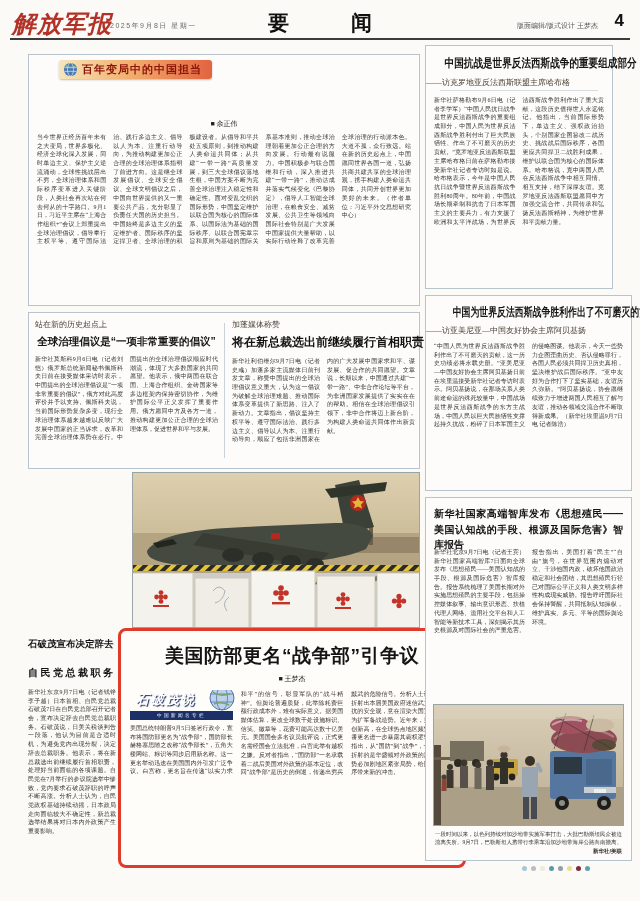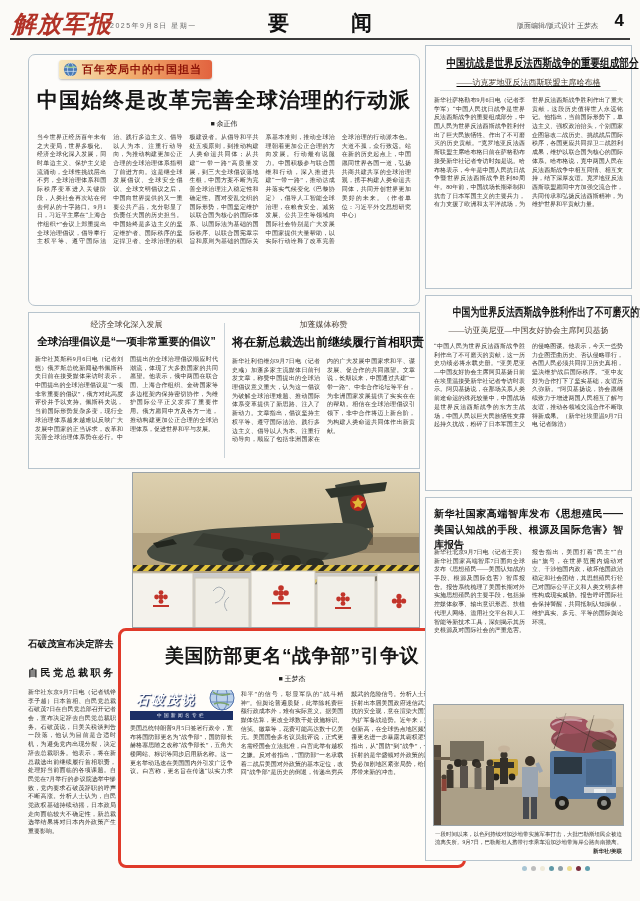--- a/index.html
+++ b/index.html
@@ -1,21 +1,21 @@
 <!DOCTYPE html>
 <html><head>
 <meta charset="utf-8">
 <style>
   html,body{margin:0;padding:0;background:#e9e7e2;}
   .page{position:relative;width:640px;height:901px;background:#fbfaf7;overflow:hidden;
         font-family:"Liberation Sans","DejaVu Sans",sans-serif;}
   .abs{position:absolute;box-sizing:border-box;}
   .box{position:absolute;box-sizing:border-box;border:1px solid #b7c4cd;background:#fdfcfa;}
   .hl{font-weight:bold;color:#141414;font-family:"Liberation Sans","DejaVu Sans",sans-serif;}
-  .kicker{font-family:"Liberation Serif","DejaVu Serif",serif;color:#4a3f36;text-align:center;}
+  .kicker{font-family:"Liberation Serif","DejaVu Serif",serif;color:#4a3f36;text-align:left;}
   .bt{font-size:6px;line-height:1.45;color:#35322e;text-align:justify;
       font-family:"Liberation Serif","DejaVu Serif",serif;overflow:hidden;}
   .c2{column-count:2;column-gap:7px;}
   .c3{column-count:3;column-gap:8px;}
   .c5{column-count:5;column-gap:7px;}
   .center{text-align:center;}
   .nowrap{white-space:nowrap;}
   .squeeze{display:block;transform-origin:50% 50%;}
   
   .logo{font-family:"Liberation Serif","DejaVu Serif",serif;font-style:italic;font-weight:bold;
@@ -56,40 +56,39 @@
 
   <div class="abs" style="left:12px;top:8px;">
     <span class="logo">解放军报</span>
   </div>
   <div class="abs mast-date" style="left:110px;top:21px;">2025年9月8日 星期一</div>
   <div class="abs section-title" style="left:0;right:0;top:9px;text-align:center;">要 闻</div>
   <div class="abs editor" style="right:42px;top:21px;">版面编辑/版式设计 王梦杰</div>
   <div class="abs pagenum" style="right:16px;top:11px;">4</div>
   <div class="abs mast-rule" style="left:10px;right:10px;top:38px;"></div>
 
-  <div class="box" style="left:28px;top:54px;width:392px;height:252px;border-radius:7px;">
+  <div class="box" style="left:28px;top:54px;width:392px;height:252px;">
     <div class="abs lead-badge" style="left:30px;top:5px;">
       <svg width="15" height="15" viewBox="0 0 16 16">
         <circle cx="8" cy="8" r="7" fill="#4a7ab5"></circle>
         <ellipse cx="8" cy="8" rx="3.2" ry="7" fill="none" stroke="#cfe2f4" stroke-width="0.8"></ellipse>
         <path d="M1.5 6 H14.5 M1.5 10 H14.5" stroke="#cfe2f4" stroke-width="0.8" fill="none"></path>
         <path d="M3 4 q4 3 10 1" stroke="#9fd08a" stroke-width="1.4" fill="none"></path>
       </svg>
       <span>百年变局中的中国担当</span>
     </div>
-    <div class="abs hl nowrap" style="left:0;right:0;top:31px;text-align:center;font-size:21px;letter-spacing:1px;">中国始终是改革完善全球治理的行动派</div>
     <div class="abs byline" style="left:0;right:0;top:64px;text-align:center;">■ 余正伟</div>
     <div class="abs bt c5" style="left:8px;right:8px;top:78px;bottom:7px;">当今世界正经历百年未有之大变局，世界多极化、经济全球化深入发展，同时单边主义、保护主义逆流涌动，全球性挑战层出不穷，全球治理体系和国际秩序变革进入关键阶段，人类社会再次站在何去何从的十字路口。9月1日，习近平主席在“上海合作组织+”会议上郑重提出全球治理倡议，倡导奉行主权平等、遵守国际法治、践行多边主义、倡导以人为本、注重行动导向，为推动构建更加公正合理的全球治理体系指明了前进方向。这是继全球发展倡议、全球安全倡议、全球文明倡议之后，中国向世界提供的又一重要公共产品，充分彰显了负责任大国的历史担当。中国始终是多边主义的坚定维护者、国际秩序的坚定捍卫者、全球治理的积极建设者。从倡导和平共处五项原则，到推动构建人类命运共同体；从共建“一带一路”高质量发展，到三大全球倡议落地生根，中国方案不断为完善全球治理注入稳定性和确定性。面对变乱交织的国际形势，中国坚定维护以联合国为核心的国际体系、以国际法为基础的国际秩序、以联合国宪章宗旨和原则为基础的国际关系基本准则，推动全球治理朝着更加公正合理的方向发展。行动最有说服力。中国积极参与联合国维和行动，深入推进共建“一带一路”，推动达成并落实气候变化《巴黎协定》，倡导人工智能全球治理，在粮食安全、减贫发展、公共卫生等领域向国际社会特别是广大发展中国家提供大量帮助，以实际行动诠释了改革完善全球治理的行动派本色。大道不孤，众行致远。站在新的历史起点上，中国愿同世界各国一道，弘扬共商共建共享的全球治理观，携手构建人类命运共同体，共同开创世界更加美好的未来。（作者单位：习近平外交思想研究中心）</div>
   </div>
 
   <div class="box" style="left:28px;top:312px;width:392px;height:157px;">
     <div class="abs" style="left:50%;top:10px;bottom:10px;border-left:1px solid #c9d2d8;"></div>
 
     <div class="abs" style="left:6px;top:6px;width:183px;height:143px;">
-      <div class="kicker" style="font-size:8px;">经济全球化深入发展</div>
+      <div class="kicker" style="font-size:8px;">站在新的历史起点上</div>
       <div class="hl center nowrap" style="font-size:10.5px;margin-top:5px;">全球治理倡议是“一项非常重要的倡议”</div>
       <div class="bt c2" style="margin-top:6px;height:108px;">新华社莫斯科9月6日电（记者刘恺）俄罗斯总统新闻秘书佩斯科夫日前在接受媒体采访时表示，中国提出的全球治理倡议是“一项非常重要的倡议”，俄方对此高度评价并予以支持。佩斯科夫说，当前国际形势复杂多变，现行全球治理体系越来越难以反映广大发展中国家的正当诉求，改革和完善全球治理体系势在必行。中国提出的全球治理倡议顺应时代潮流，体现了大多数国家的共同愿望。他表示，俄中两国在联合国、上海合作组织、金砖国家等多边框架内保持密切协作，为维护国际公平正义发挥了重要作用。俄方愿同中方及各方一道，推动构建更加公正合理的全球治理体系，促进世界和平与发展。</div>
     </div>
 
     <div class="abs" style="left:203px;top:6px;width:183px;height:143px;">
       <div class="kicker" style="font-size:8px;">加蓬媒体称赞</div>
       <div class="hl center nowrap" style="font-size:12px;margin-top:4px;">将在新总裁选出前继续履行首相职责</div>
       <div class="bt c2" style="margin-top:6px;height:108px;">新华社利伯维尔9月7日电（记者史彧）加蓬多家主流媒体日前刊发文章，称赞中国提出的全球治理倡议意义重大，认为这一倡议为破解全球治理难题、推动国际体系变革提供了新思路、注入了新动力。文章指出，倡议坚持主权平等、遵守国际法治、践行多边主义、倡导以人为本、注重行动导向，顺应了包括非洲国家在内的广大发展中国家求和平、谋发展、促合作的共同愿望。文章说，长期以来，中国通过共建“一带一路”、中非合作论坛等平台，为非洲国家发展提供了实实在在的帮助。相信在全球治理倡议引领下，非中合作将迈上新台阶，为构建人类命运共同体作出新贡献。</div>
     </div>
   </div>
@@ -201,21 +200,21 @@
           </span>
         </div>
         <div class="obs-badge-bottom">
           <span>中国新闻名专栏</span>
         </div>
       </div>
       <span>美国总统特朗普9月5日签署行政令，宣布将国防部更名为“战争部”，国防部长赫格塞思随之改称“战争部长”，五角大楼网站、标识等同步启用新名称。这一更名举动迅速在美国国内外引发广泛争议。白宫称，更名旨在传递“以实力求和平”的信号，彰显军队的“战斗精神”。但舆论普遍质疑，此举除耗费巨额行政成本外，难有实际意义。据美国媒体估算，更改全球数千处设施标识、信笺、徽章等，花费可能高达数十亿美元。美国国会多名议员批评说，正式更名需经国会立法批准，白宫此举有越权之嫌。反对者指出，“国防部”一名承载着二战后美国对外政策的基本定位，改回“战争部”是历史的倒退，传递出穷兵黩武的危险信号。分析人士认为，更名折射出本届美国政府迷信武力、崇尚对抗的安全观，意在渲染大国竞争氛围、为扩军备战造势。近年来，美国军费屡创新高，在全球热点地区频繁动武，此番更名进一步暴露其霸权逻辑。有评论指出，从“国防”到“战争”，一词之变，折射的是华盛顿对外政策的深层转向，势必加剧地区紧张局势，给国际安全秩序带来新的冲击。</span>
     </div>
   </div>
 
-  <div class="box" style="left:425px;top:45px;width:207px;height:244px;text-decoration:underline;">
+  <div class="box" style="left:425px;top:45px;width:188px;height:244px;">
     <div class="hl nowrap squeeze center" style="font-size:12px;margin-top:9px;transform:scaleX(0.8);">中国抗战是世界反法西斯战争的重要组成部分</div>
     <div class="kicker" style="font-size:8px;margin-top:5px;">——访克罗地亚反法西斯联盟主席哈布格</div>
     <div class="abs" style="left:14px;right:14px;top:44px;border-top:1px solid #d5dce0;"></div>
     <div class="abs bt c2" style="left:8px;right:8px;top:50px;bottom:8px;">新华社萨格勒布9月6日电（记者李学军）“中国人民抗日战争是世界反法西斯战争的重要组成部分，中国人民为世界反法西斯战争胜利付出了巨大民族牺牲、作出了不可磨灭的历史贡献。”克罗地亚反法西斯联盟主席哈布格日前在萨格勒布接受新华社记者专访时如是说。哈布格表示，今年是中国人民抗日战争暨世界反法西斯战争胜利80周年。80年前，中国战场长期牵制和抗击了日本军国主义的主要兵力，有力支援了欧洲和太平洋战场，为世界反法西斯战争胜利作出了重大贡献，这段历史值得世人永远铭记。他指出，当前国际形势下，单边主义、强权政治抬头，个别国家企图篡改二战历史、挑战战后国际秩序，各国更应共同捍卫二战胜利成果，维护以联合国为核心的国际体系。哈布格说，克中两国人民在反法西斯战争中相互同情、相互支持，结下深厚友谊。克罗地亚反法西斯联盟愿同中方加强交流合作，共同传承和弘扬反法西斯精神，为维护世界和平贡献力量。</div>
   </div>
 
   <div class="box" style="left:425px;top:295px;width:207px;height:196px;">
     <div class="hl nowrap squeeze center" style="font-size:12px;margin-top:8px;transform:scaleX(0.74);">中国为世界反法西斯战争胜利作出了不可磨灭的贡献</div>
     <div class="kicker" style="font-size:8px;margin-top:4px;">——访亚美尼亚—中国友好协会主席阿贝基扬</div>
     <div class="abs bt c2" style="left:8px;right:8px;top:46px;bottom:8px;">“中国人民为世界反法西斯战争胜利作出了不可磨灭的贡献，这一历史功绩必将永载史册。”亚美尼亚—中国友好协会主席阿贝基扬日前在埃里温接受新华社记者专访时表示。阿贝基扬说，在那场关系人类前途命运的殊死较量中，中国战场是世界反法西斯战争的东方主战场，中国人民以巨大民族牺牲支撑起持久抗战，粉碎了日本军国主义的侵略图谋。他表示，今天一些势力企图歪曲历史、否认侵略罪行，各国人民必须共同捍卫历史真相，坚决维护战后国际秩序。“亚中友好为合作打下了坚实基础，友谊历久弥新。”阿贝基扬说，协会愿继续致力于增进两国人民相互了解与友谊，推动各领域交流合作不断取得新成果。（新华社埃里温9月7日电 记者陈浩）</div>

